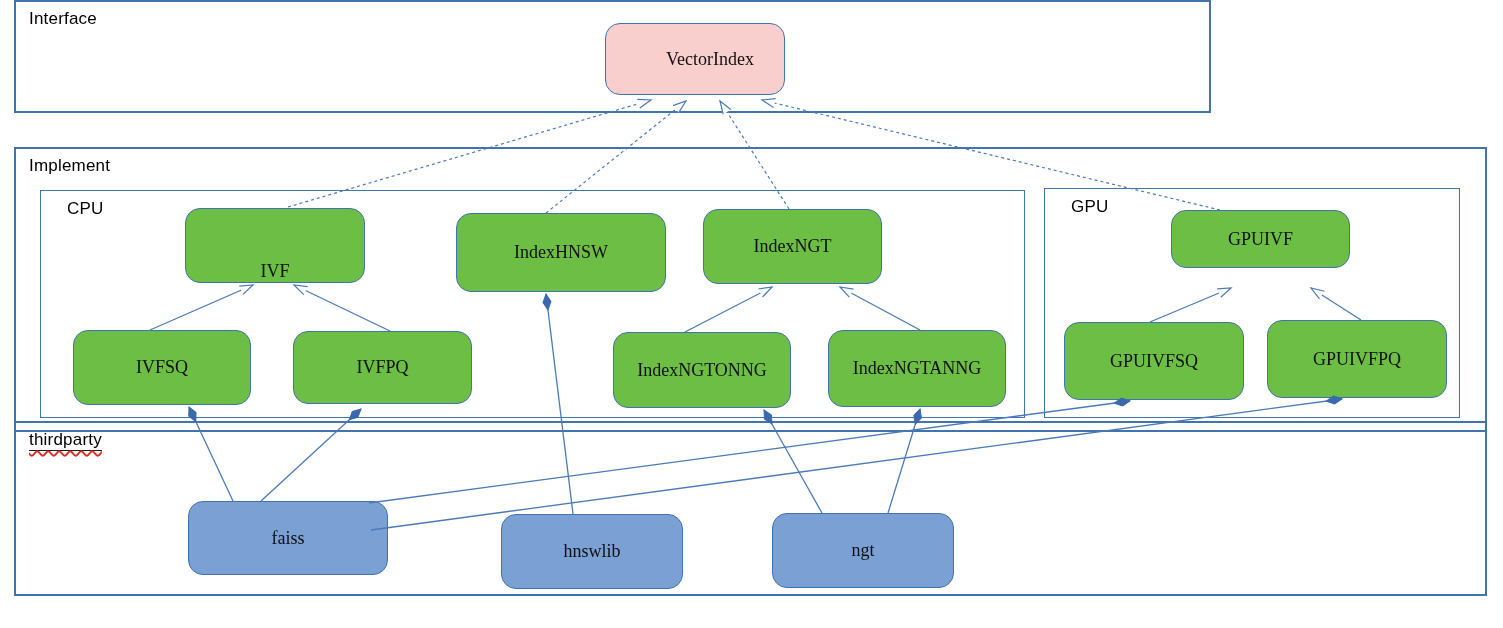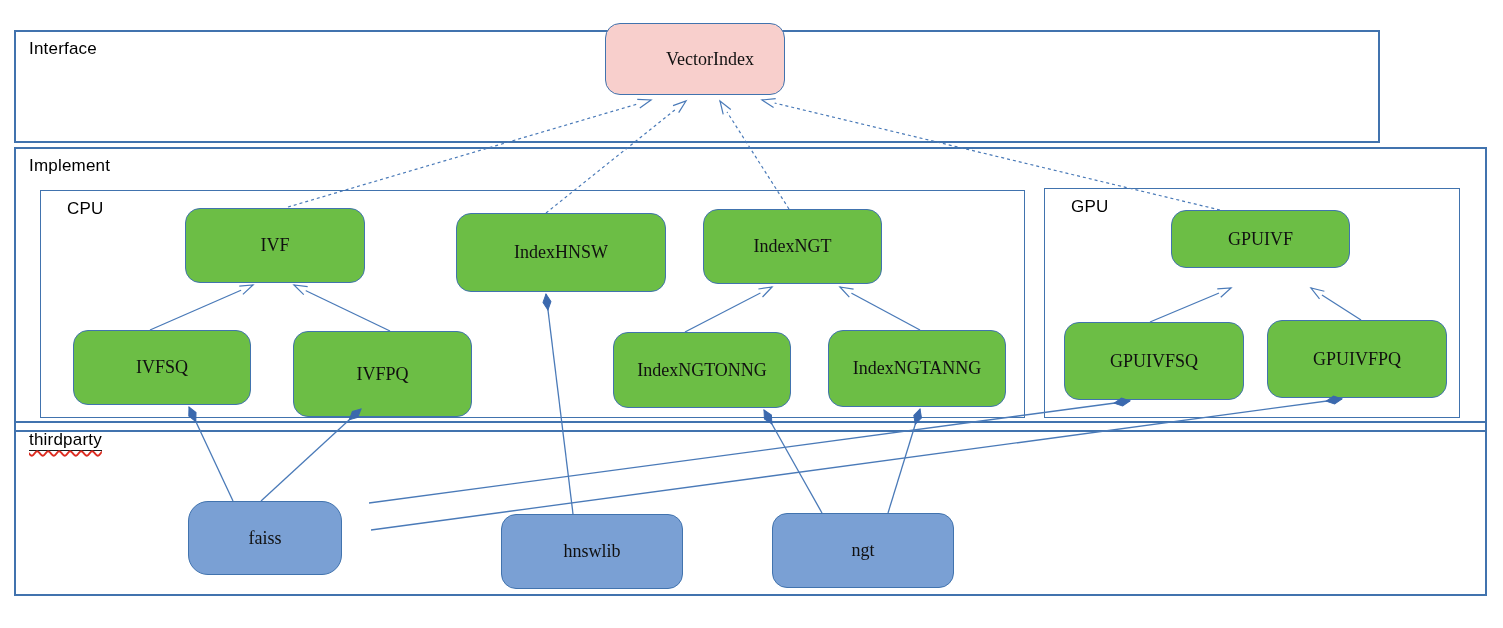--- a/index.html
+++ b/index.html
@@ -43,70 +43,70 @@
   
   svg.edges{position:absolute;left:0;top:0;pointer-events:none;}
   .edge{stroke:var(--c-line);stroke-width:1.3;fill:none;}
   .edge.realize{stroke-dasharray:3 3;stroke-width:1.2;}
 </style>
 </head>
 <body>
 
 <div class="canvas">
 
-  <div class="container" style="left: 14px; top: 30px; width: 1366px; height: 113px;">
+  <div class="container" style="left: 14px; top: 0; width: 1197px; height: 113px;">
     <span class="clabel">Interface</span>
   </div>
   <div class="container" style="left: 14px; top: 147px; width: 1473px; height: 285px;">
     <span class="clabel">Implement</span>
   </div>
   <div class="container inner" style="left: 40px; top: 190px; width: 985px; height: 228px;">
     <span class="clabel indent">CPU</span>
   </div>
   <div class="container inner" style="left: 1044px; top: 188px; width: 416px; height: 230px;">
     <span class="clabel indent">GPU</span>
   </div>
   <div class="container" style="left: 14px; top: 421px; width: 1473px; height: 175px;">
     <span class="clabel"><span class="u-misspell">thirdparty</span></span>
   </div>
 
   <div class="node pink" style="left: 605px; top: 23px; width: 180px; height: 72px; padding-left: 30px;">
       <span>VectorIndex</span>
     </div>
-  <div class="node green" style="left: 185px; top: 208px; width: 180px; height: 75px;">
+  <div class="node green" style="left: 185px; top: 208px; width: 180px; height: 75px; align-items: flex-end;">
       <span>IVF</span>
     </div>
   <div class="node green" style="left: 456px; top: 213px; width: 210px; height: 79px;">
       <span>IndexHNSW</span>
     </div>
   <div class="node green" style="left: 703px; top: 209px; width: 179px; height: 75px;">
       <span>IndexNGT</span>
     </div>
   <div class="node green" style="left: 73px; top: 330px; width: 178px; height: 75px;">
       <span>IVFSQ</span>
     </div>
-  <div class="node green" style="left: 293px; top: 331px; width: 179px; height: 86px;">
+  <div class="node green" style="left: 293px; top: 331px; width: 179px; height: 73px;">
       <span>IVFPQ</span>
     </div>
   <div class="node green" style="left: 613px; top: 332px; width: 178px; height: 76px;">
       <span>IndexNGTONNG</span>
     </div>
   <div class="node green" style="left: 828px; top: 330px; width: 178px; height: 77px;">
       <span>IndexNGTANNG</span>
     </div>
   <div class="node green" style="left: 1171px; top: 210px; width: 179px; height: 58px;">
       <span>GPUIVF</span>
     </div>
   <div class="node green" style="left: 1064px; top: 322px; width: 180px; height: 78px;">
       <span>GPUIVFSQ</span>
     </div>
   <div class="node green" style="left: 1267px; top: 320px; width: 180px; height: 78px;">
       <span>GPUIVFPQ</span>
     </div>
-  <div class="node blue" style="left: 188px; top: 501px; width: 154px; height: 74px; border-radius: 20px;">
+  <div class="node blue" style="left: 188px; top: 501px; width: 200px; height: 74px;">
       <span>faiss</span>
     </div>
   <div class="node blue" style="left: 485px; top: 514px; width: 182px; height: 75px; margin-left: 16px;">
       <span>hnswlib</span>
     </div>
   <div class="node blue" style="left: 772px; top: 513px; width: 182px; height: 75px;">
       <span>ngt</span>
     </div>
 
   <svg class="edges" width="1503" height="628" viewBox="0 0 1503 628">

